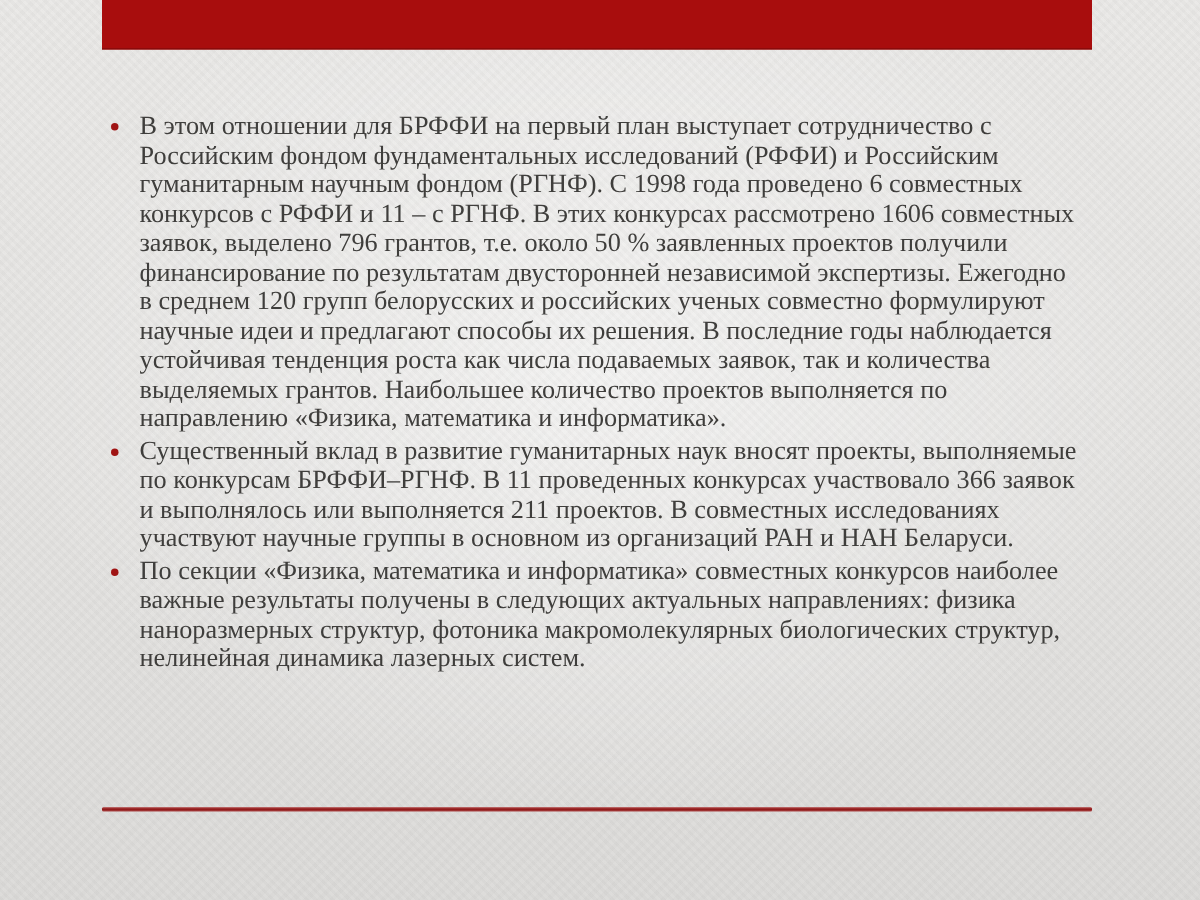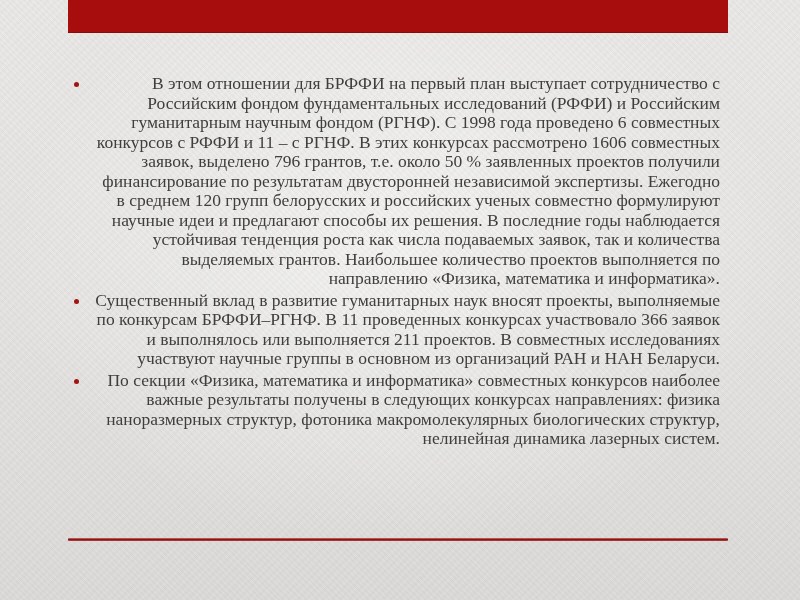--- a/index.html
+++ b/index.html
@@ -52,21 +52,20 @@
     z-index: 2;
     color: #3f3e3c;
     font-size: 17.5px;
     line-height: 19.5px;
     text-align: left;
   }
   .bullet {
     position: relative;
     padding-left: 21px;
     margin: 0 0 2px 0;
-    text-align: right;
   }
   .marker {
     position: absolute;
     left: 2px;
     top: 8px;
     width: 5px;
     height: 5px;
     border-radius: 50%;
     background: #a01414;
   }
@@ -91,18 +90,18 @@
     <li class="bullet">
       <span class="marker"></span>
       <span>В этом отношении для БРФФИ на первый план выступает сотрудничество с Российским фондом фундаментальных исследований (РФФИ) и Российским гуманитарным научным фондом (РГНФ). С 1998 года проведено 6 совместных конкурсов с РФФИ и 11 – с РГНФ. В этих конкурсах рассмотрено 1606 совместных заявок, выделено 796 грантов, т.е. около 50 % заявленных проектов получили финансирование по результатам двусторонней независимой экспертизы. Ежегодно в среднем 120 групп белорусских и российских ученых совместно формулируют научные идеи и предлагают способы их решения. В последние годы наблюдается устойчивая тенденция роста как числа подаваемых заявок, так и количества выделяемых грантов. Наибольшее количество проектов выполняется по направлению «Физика, математика и информатика».</span>
     </li>
     <li class="bullet">
       <span class="marker"></span>
       <span>Существенный вклад в развитие гуманитарных наук вносят проекты, выполняемые по конкурсам БРФФИ–РГНФ. В 11 проведенных конкурсах участвовало 366 заявок и выполнялось или выполняется 211 проектов. В совместных исследованиях участвуют научные группы в основном из организаций РАН и НАН Беларуси.</span>
     </li>
     <li class="bullet">
       <span class="marker"></span>
-      <span>По секции «Физика, математика и информатика» совместных конкурсов наиболее важные результаты получены в следующих конкурсах направлениях: физика наноразмерных структур, фотоника макромолекулярных биологических структур, нелинейная динамика лазерных систем.</span>
+      <span>По секции «Физика, математика и информатика» совместных конкурсов наиболее важные результаты получены в следующих актуальных направлениях: физика наноразмерных структур, фотоника макромолекулярных биологических структур, нелинейная динамика лазерных систем.</span>
     </li>
   </ul>
 
   <div class="divider"></div>
 </div>
 
 </body></html>

